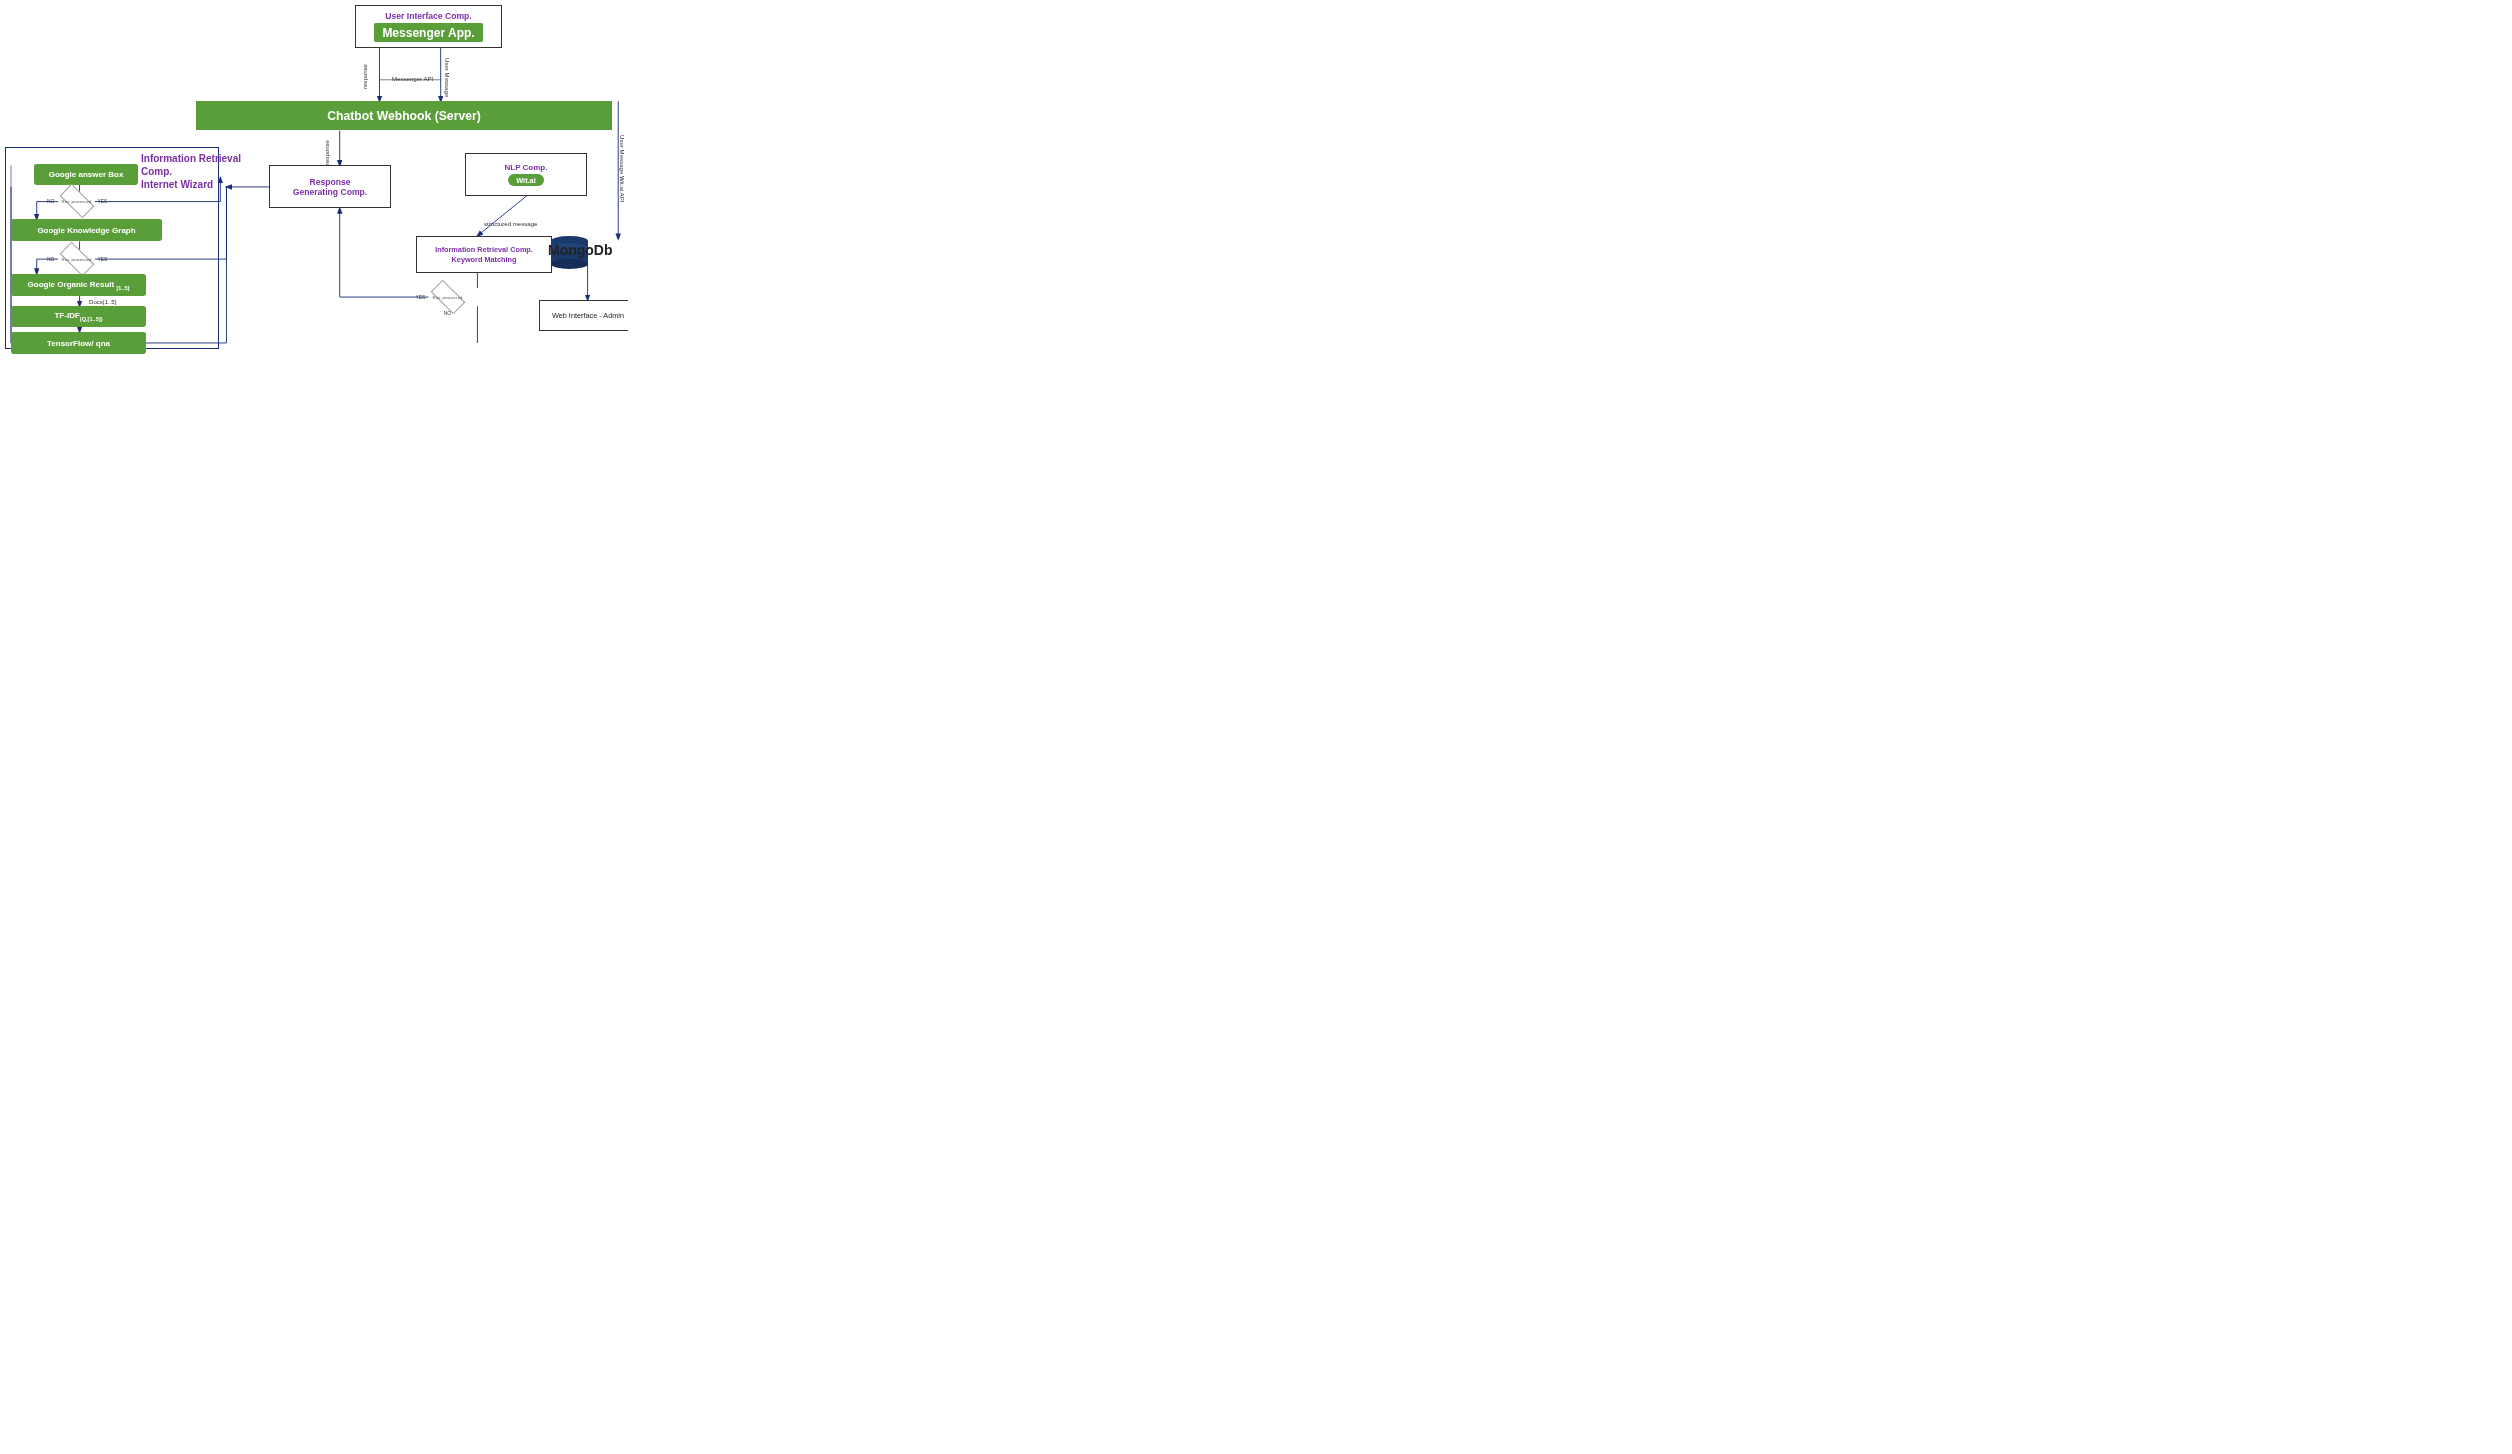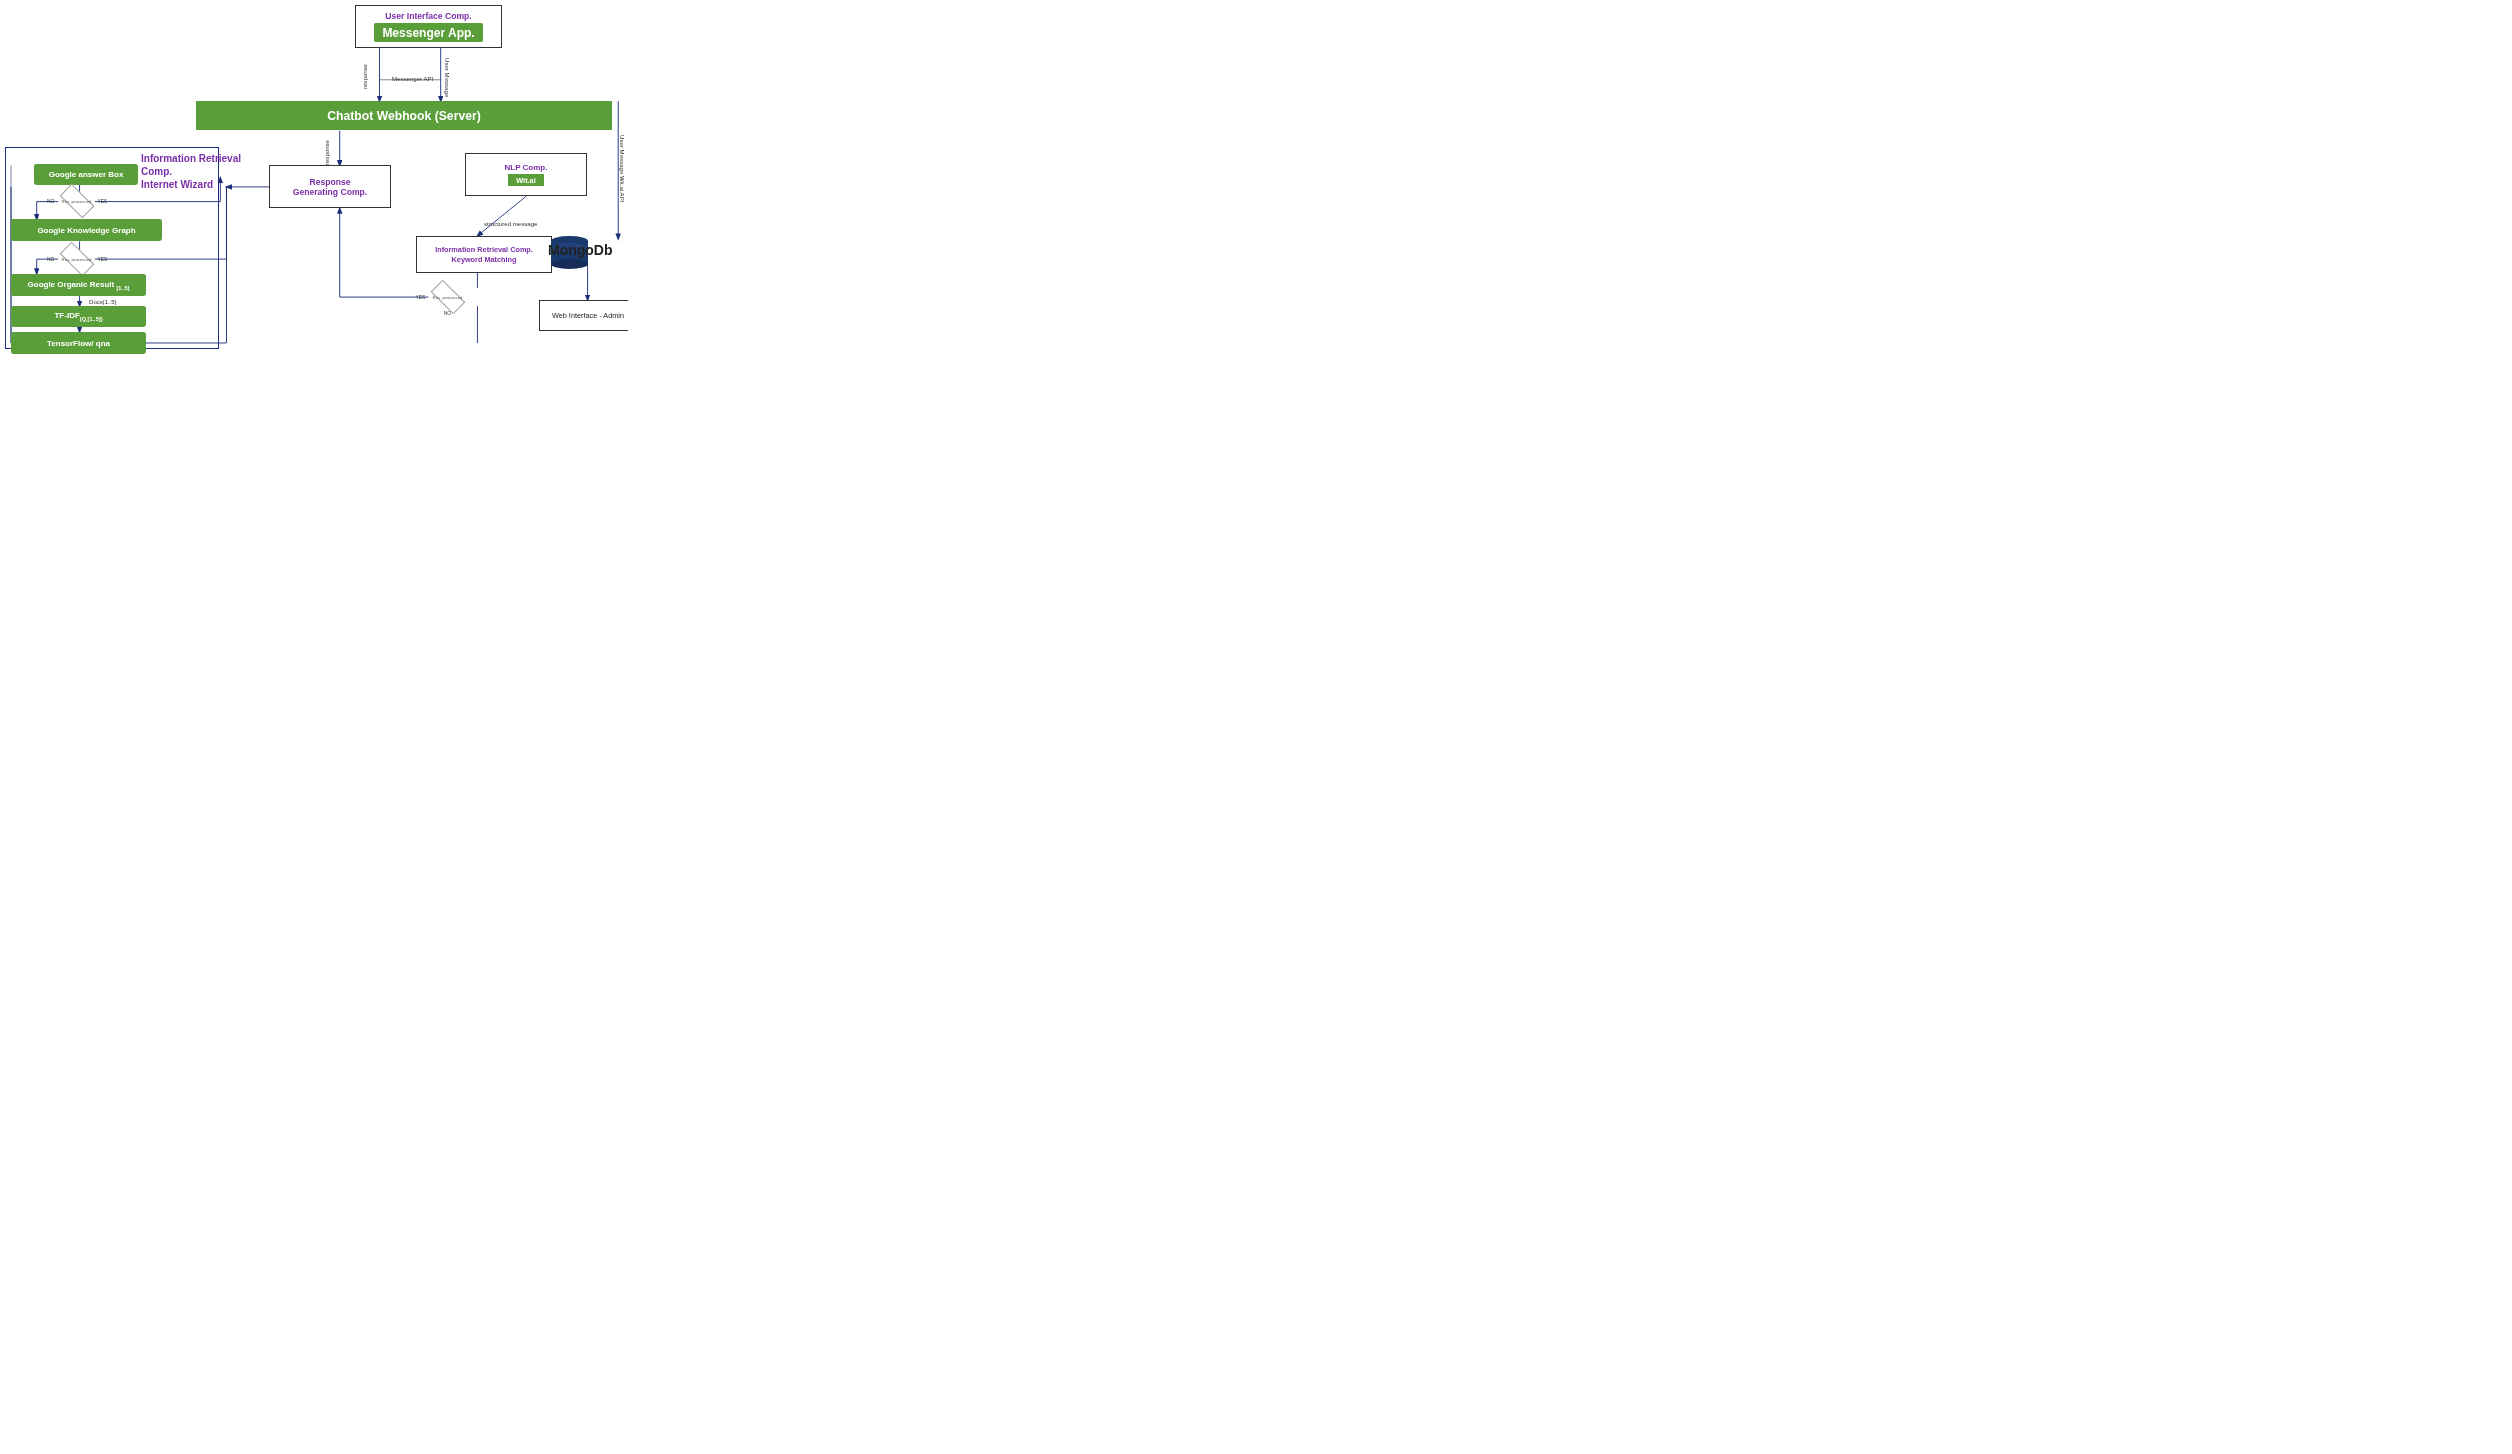--- a/index.html
+++ b/index.html
@@ -196,21 +196,21 @@
       font-size: 8px;
       font-weight: 700;
     }
     .witai-btn {
       background: #5a9e3a;
       color: #fff;
       border: none;
       padding: 1.8px 8.6px;
       font-size: 7.3px;
       font-weight: 700;
-      border-radius: 0;
+      border-radius: 6px;
       margin-top: 2.4px;
     }
 
     
     .ir-keyword-box {
       border: 1.2px solid #333;
       background: #fff;
       top: 236px; left: 416px;
       width: 136px; height: 37px;
       flex-direction: column;

